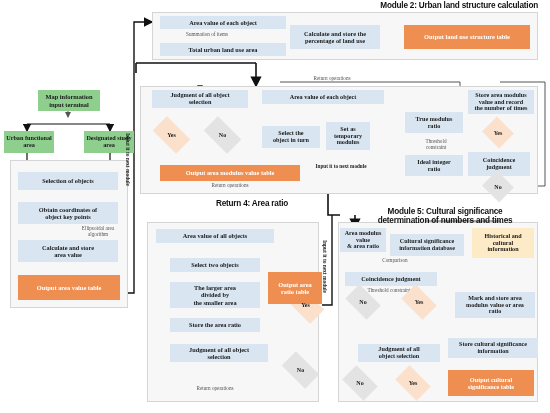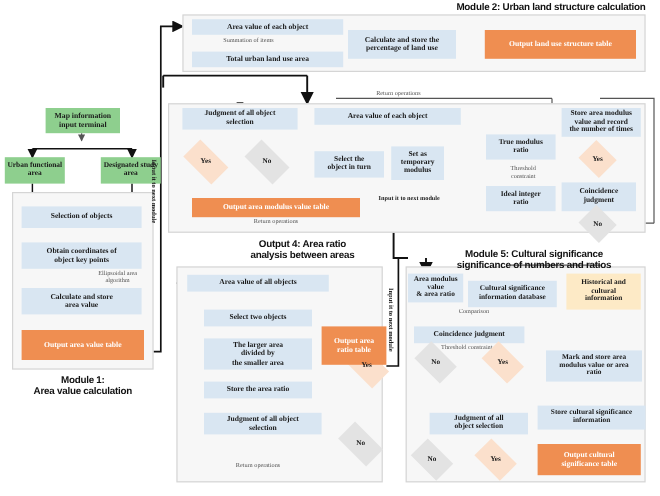--- a/index.html
+++ b/index.html
@@ -175,24 +175,20 @@
   </div>
 
   <div class="box blue" style="left:18px;top:240px;width:100px;height:22px;font-size:6.3px;">
     <span>Calculate and store<br>area value</span>
   </div>
 
   <div class="box orange" style="left:18px;top:275px;width:102px;height:25px;font-size:6.4px;">
     <span>Output area value table</span>
   </div>
 
-  <div class="mlabel" style="left:10px;top:312px;width:118px;font-size:8.2px;">
-    <div>Module 1:</div>
-    <div>Area value calculation</div>
-  </div>
 
   <div class="vcap" style="left:131px;top:133px;">
     <span>Input it to next module</span>
   </div>
 
   <div class="panel" style="left:152px;top:12px;width:386px;height:48px;"></div>
 
   <div class="mlabel" style="left:248px;top:1px;width:290px;font-size:8.2px;text-align:right;">
     <span>Module 2: Urban land structure calculation</span>
   </div>
@@ -288,22 +284,21 @@
     <span>Return operations</span>
   </div>
 
   <div class="cap" style="left:302px;top:164px;width:78px;font-weight:bold;color:#222;">
     <span>Input it to next module</span>
   </div>
 
   <div class="panel" style="left:147px;top:222px;width:172px;height:180px;"></div>
 
   <div class="mlabel" style="left:182px;top:199px;width:140px;font-size:8.2px;">
-    <div>Output 4: Area ratio</div>
-    <div>analysis between areas</div>
+    <div>Return 4: Area ratio</div>
   </div>
 
   <div class="box blue" style="left:156px;top:229px;width:118px;height:14px;font-size:6.3px;">
     <span>Area value of all objects</span>
   </div>
 
   <div class="box blue" style="left:170px;top:258px;width:90px;height:14px;font-size:6.3px;">
     <span>Select two objects</span>
   </div>
 
@@ -338,21 +333,21 @@
   </div>
 
   <div class="vcap" style="left:328px;top:240px;">
     <span>Input it to next module</span>
   </div>
 
   <div class="panel" style="left:338px;top:222px;width:200px;height:180px;"></div>
 
   <div class="mlabel" style="left:350px;top:207px;width:190px;font-size:8.2px;">
     <div>Module 5: Cultural significance</div>
-    <div>significance of numbers and ratios</div>
+    <div>determination of numbers and times</div>
   </div>
 
   <div class="box blue" style="left:340px;top:228px;width:46px;height:24px;font-size:6.1px;">
     <span>Area modulus<br>value<br>&amp; area ratio</span>
   </div>
 
   <div class="box blue" style="left:390px;top:234px;width:74px;height:22px;font-size:6.1px;">
     <span>Cultural significance<br>information database</span>
   </div>
 

